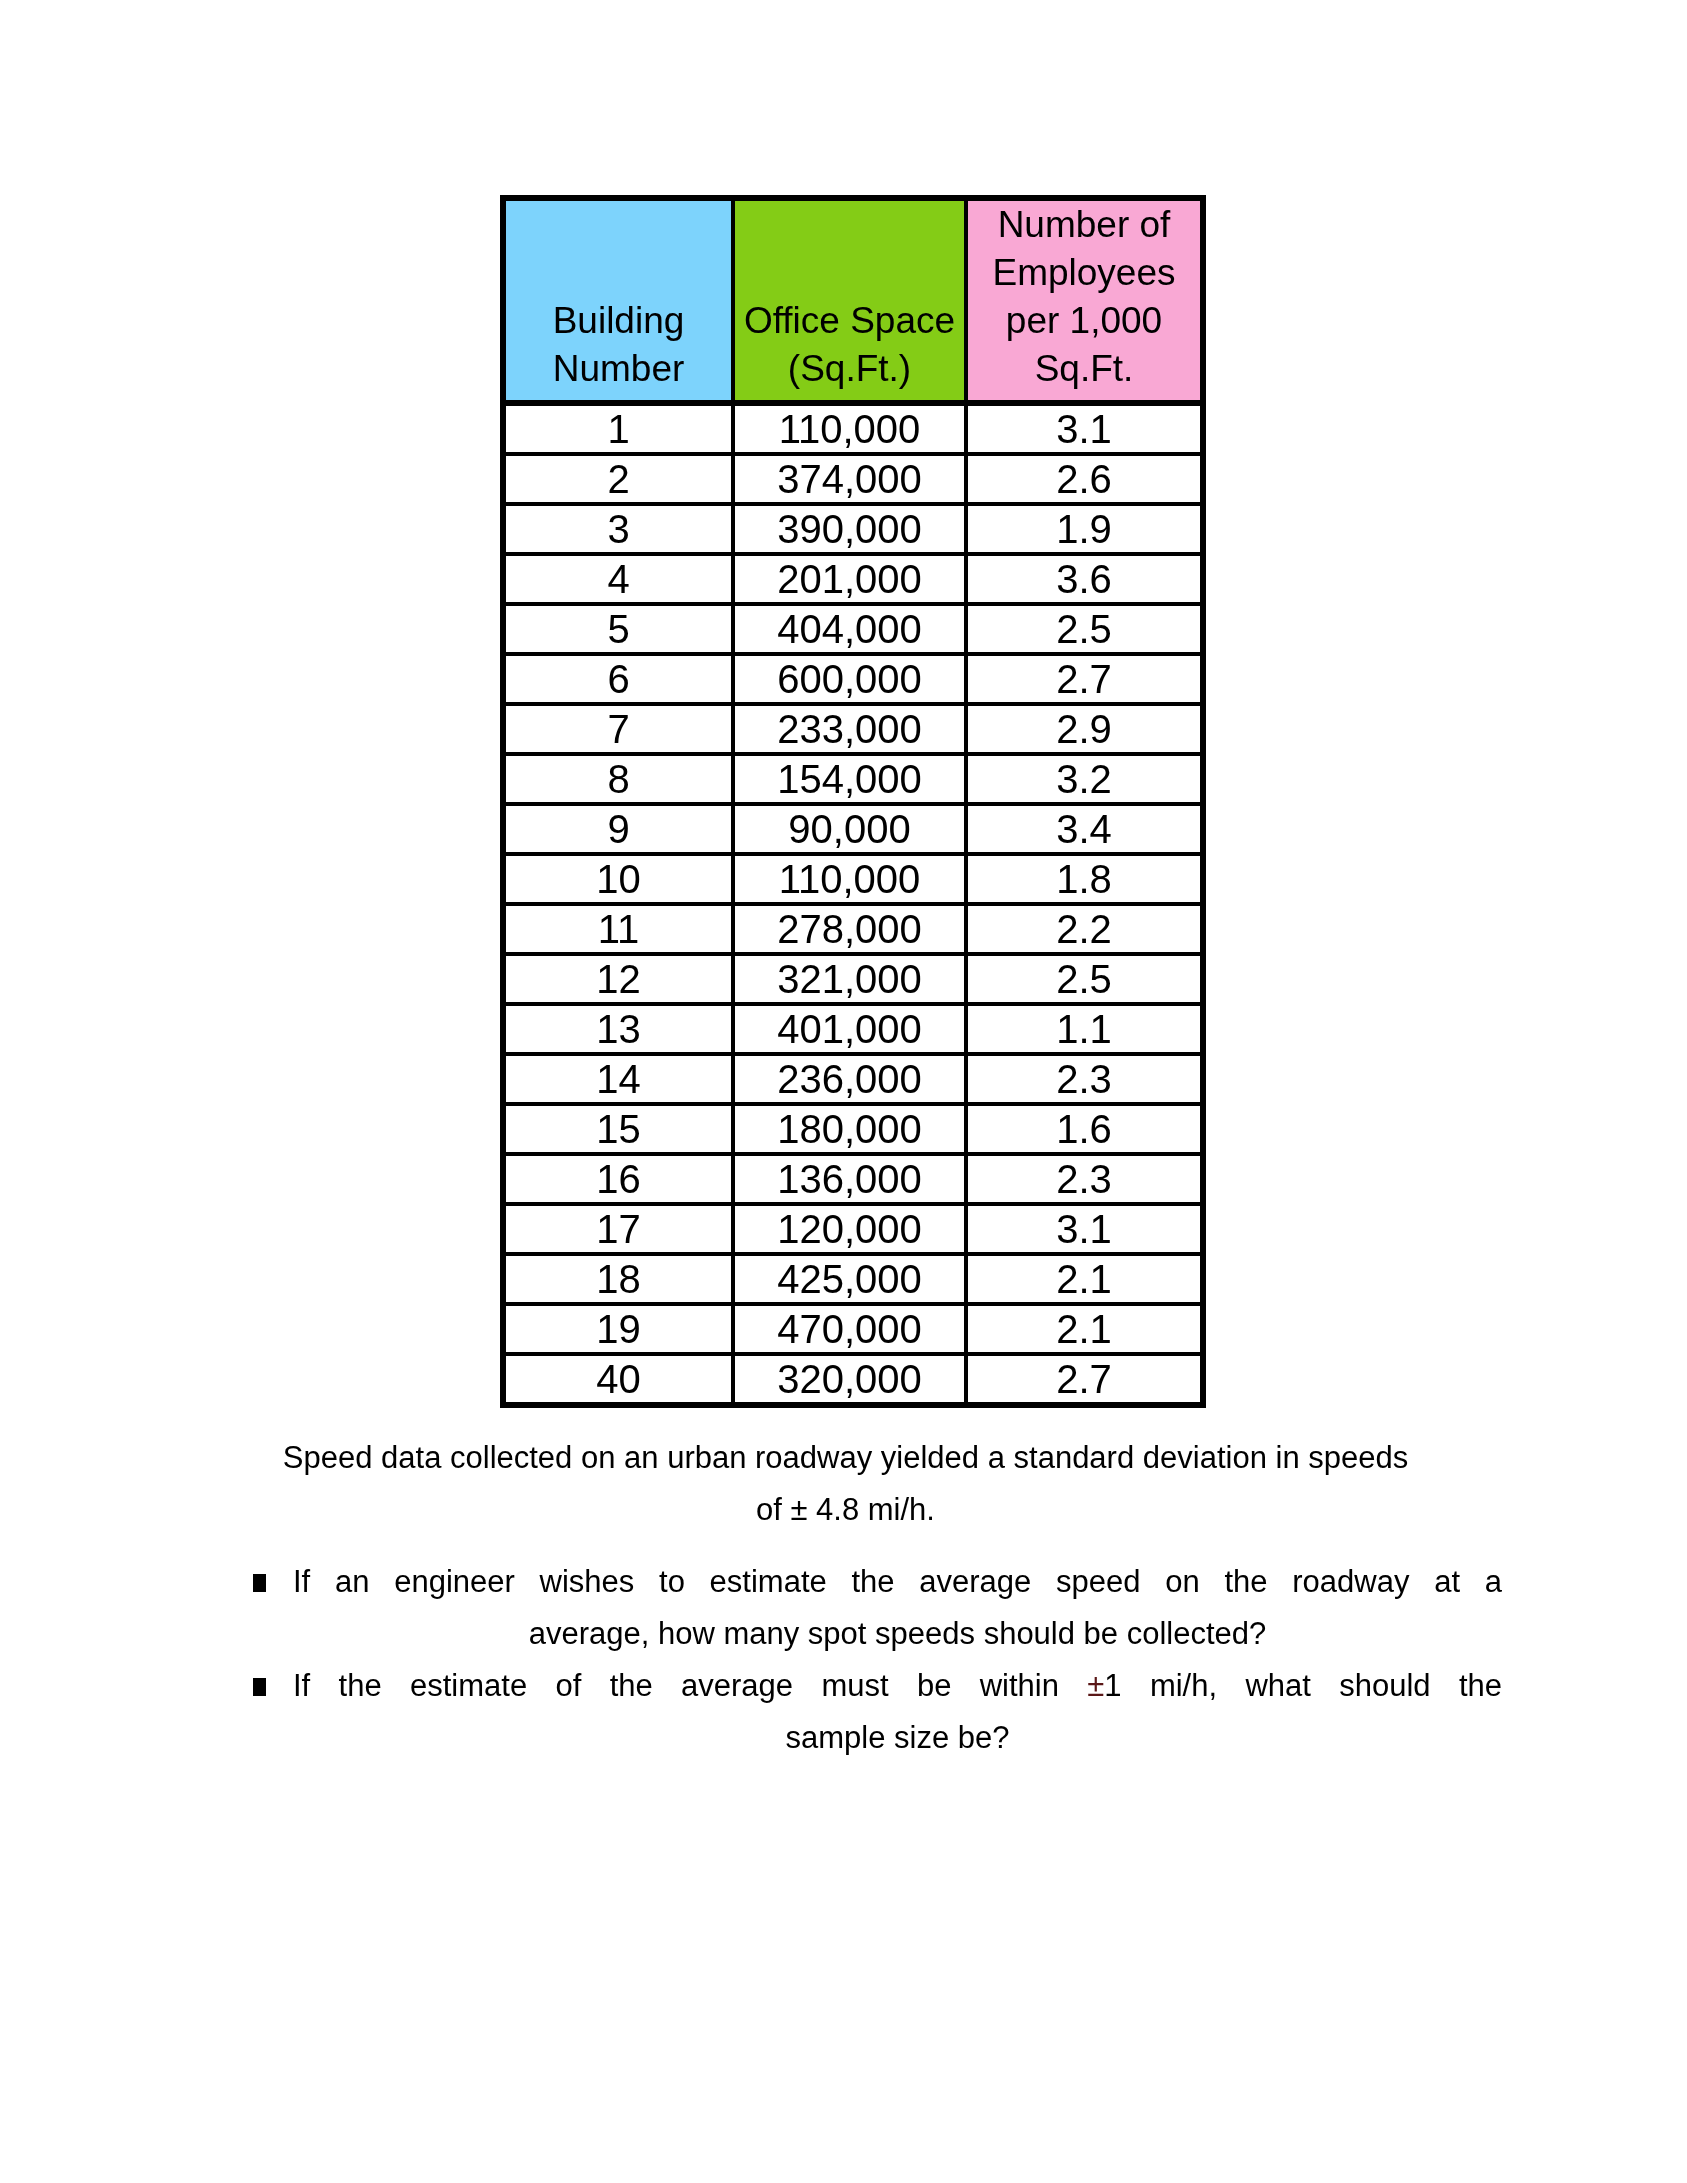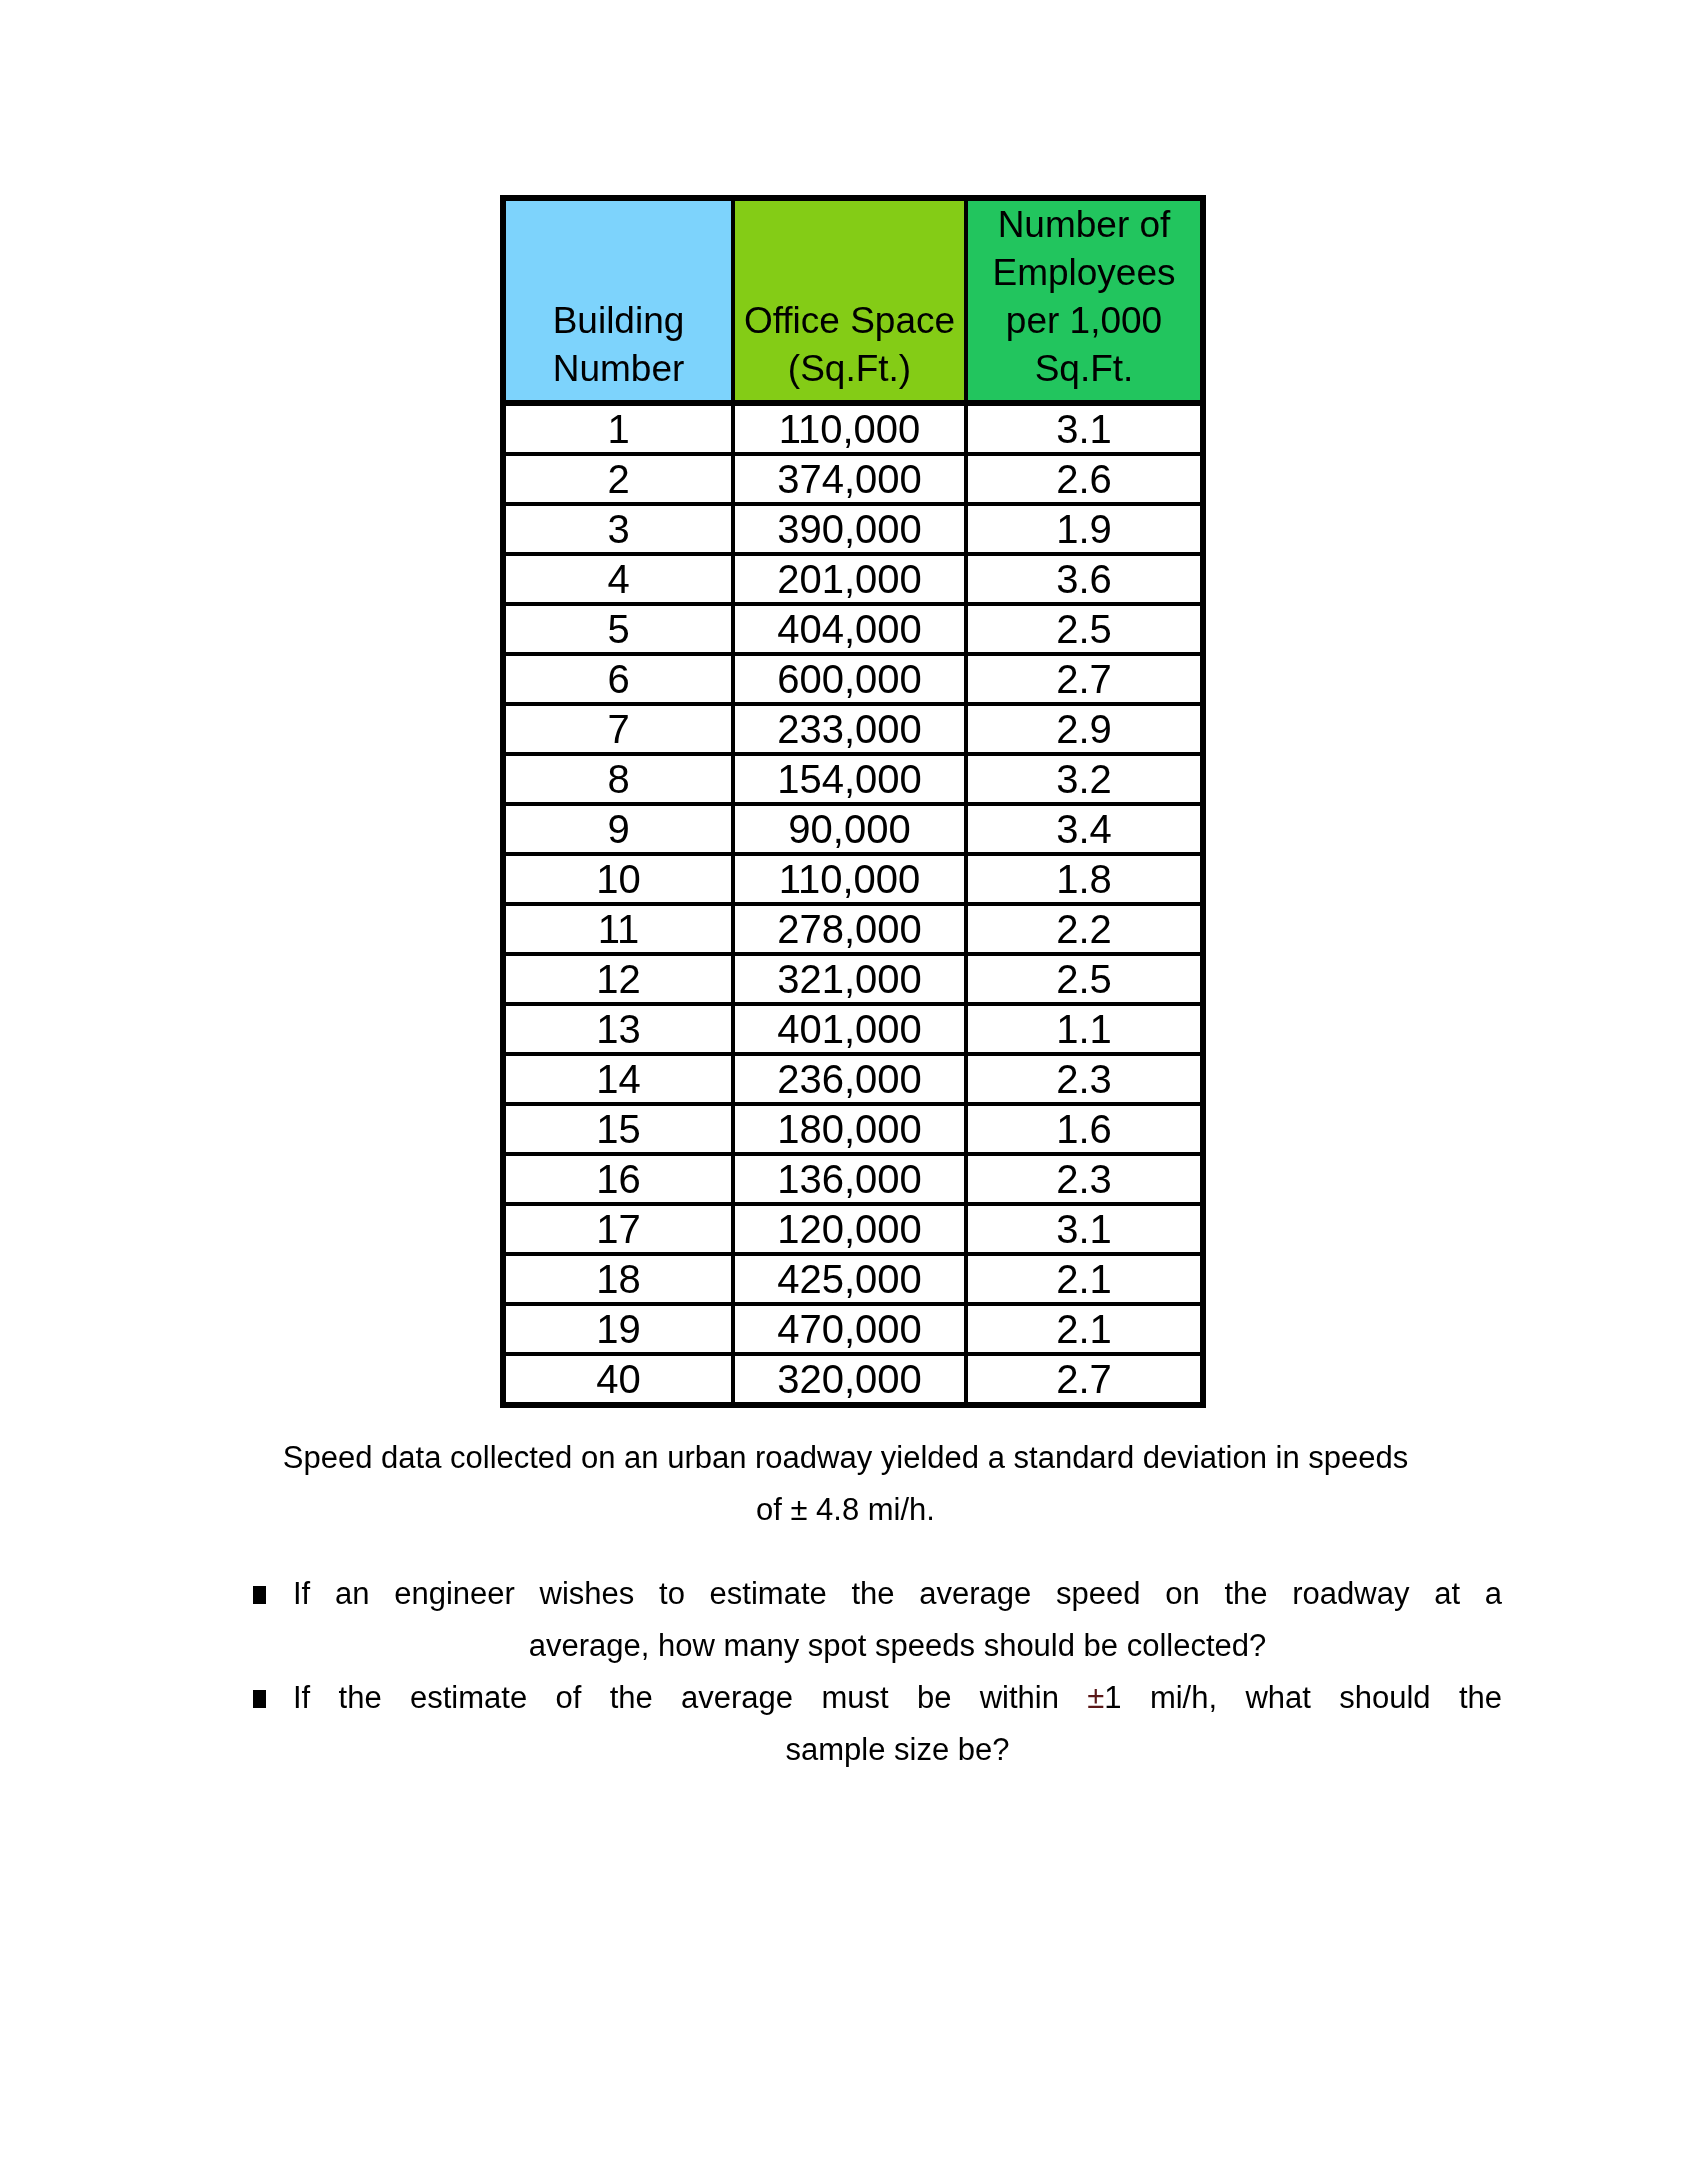--- a/index.html
+++ b/index.html
@@ -58,21 +58,21 @@
     line-height: 52px;
   }
   .heading {
     font-size: 32px;
     font-weight: bold;
     text-decoration: underline;
     text-decoration-thickness: 3.3px;
     text-underline-offset: 6px;
     margin-bottom: 2.6px;
   }
-  .bullets { margin-top: 32px; }
+  .bullets { margin-top: 20px; }
   .bullet { display: flex; align-items: flex-start; }
   .marker {
     flex: 0 0 104px;
     box-sizing: border-box;
     padding-left: 64px;
     line-height: 52px;
   }
   .sq {
     display: inline-block;
     width: 13.2px;
@@ -97,21 +97,21 @@
     <thead>
       <tr>
         <th style="background: #7dd3fc;">
           <div>Building</div>
           <div>Number</div>
         </th>
         <th style="background: #84cc16;">
           <div>Office Space</div>
           <div>(Sq.Ft.)</div>
         </th>
-        <th style="background: #22c55e;">
+        <th style="background: #f9a8d4;">
           <div>Number of</div>
           <div>Employees</div>
           <div>per 1,000</div>
           <div>Sq.Ft.</div>
         </th>
       </tr>
     </thead>
     <tbody>
         <tr>
           <td>1</td>

